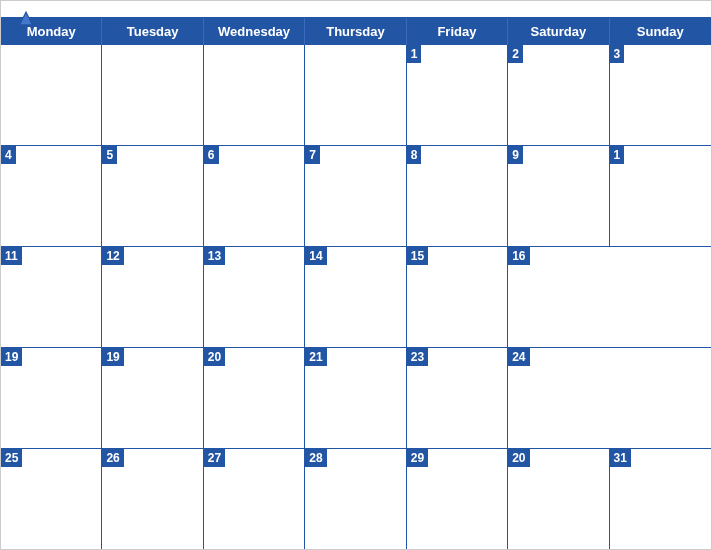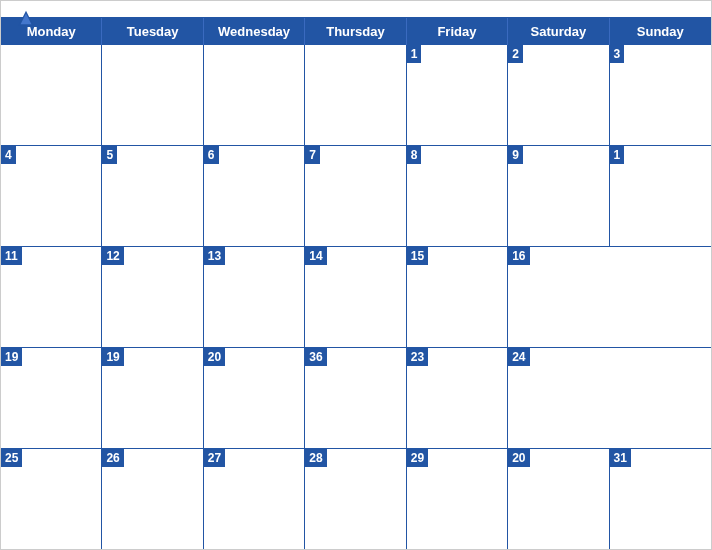--- a/index.html
+++ b/index.html
@@ -212,21 +212,21 @@
           <div class="day-cell">
             <span class="day-number">19</span>
           </div>
           <div class="day-cell">
             <span class="day-number">19</span>
           </div>
           <div class="day-cell">
             <span class="day-number">20</span>
           </div>
           <div class="day-cell">
-            <span class="day-number">36</span>
+            <span class="day-number">21</span>
           </div>
           <div class="day-cell">
             <span class="day-number">23</span>
           </div>
           <div class="day-cell">
             <span class="day-number">24</span>
           </div>
         </div>
         <div class="week-row">
           <div class="day-cell">

